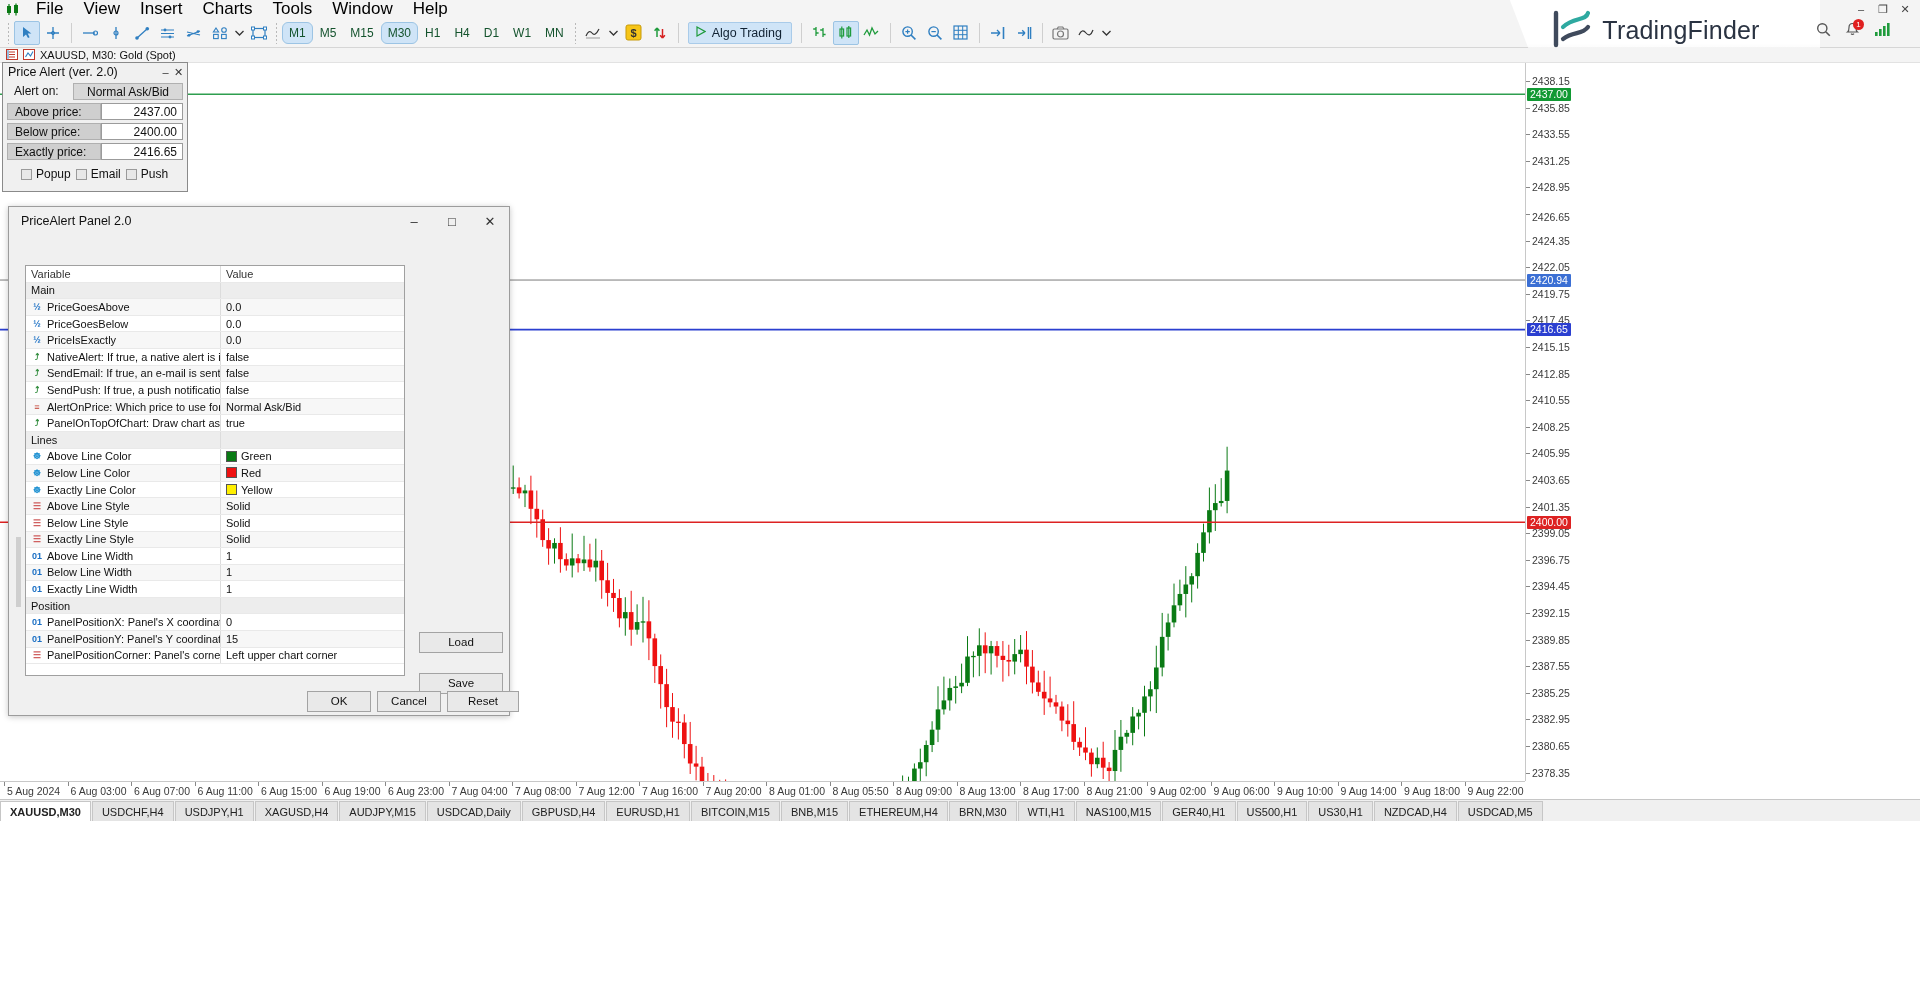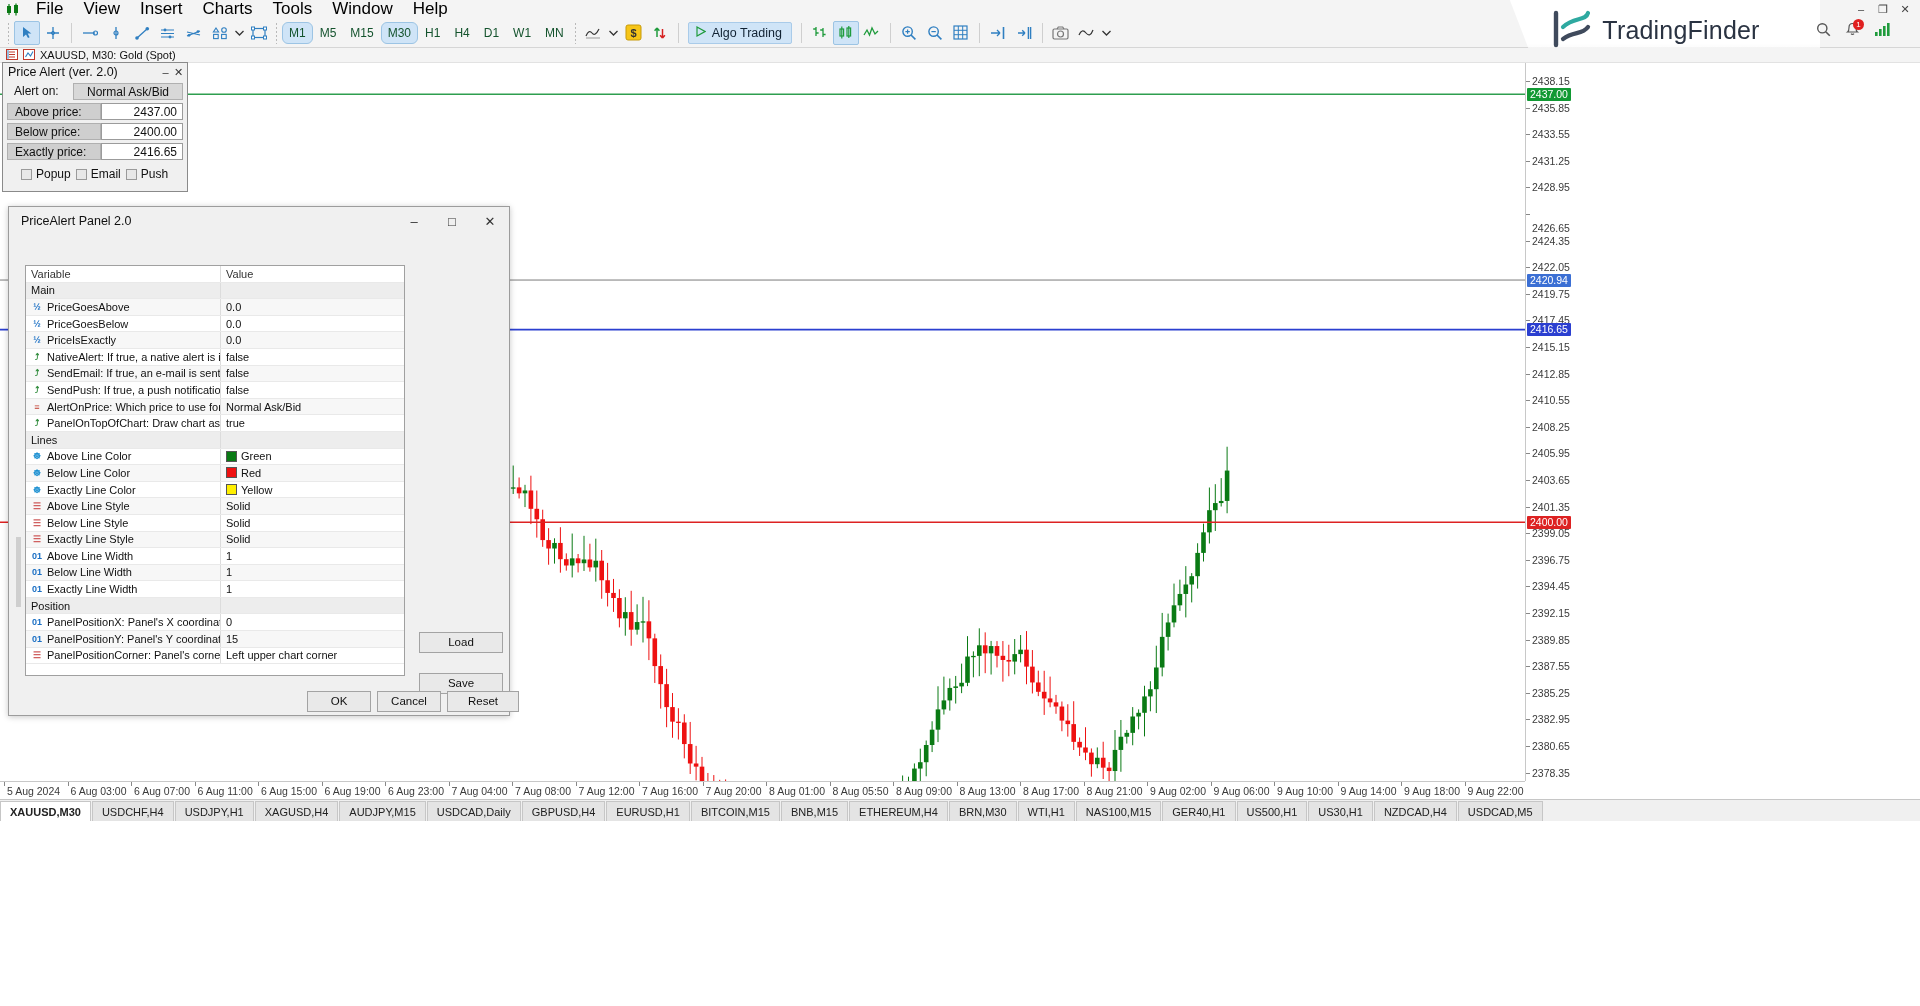--- a/index.html
+++ b/index.html
@@ -715,21 +715,21 @@
     <div class="pl" style="top: 12px;">2438.15</div>
     <div class="tick" style="top: 44.6px;"></div>
     <div class="pl" style="top: 38.6px;">2435.85</div>
     <div class="tick" style="top: 71.2px;"></div>
     <div class="pl" style="top: 65.2px;">2433.55</div>
     <div class="tick" style="top: 97.8px;"></div>
     <div class="pl" style="top: 91.8px;">2431.25</div>
     <div class="tick" style="top: 124.4px;"></div>
     <div class="pl" style="top: 118.4px;">2428.95</div>
     <div class="tick" style="top: 151px;"></div>
-    <div class="pl" style="top: 159px;">2426.65</div>
+    <div class="pl" style="top: 148px;">2426.65</div>
     <div class="tick" style="top: 177.6px;"></div>
     <div class="pl" style="top: 171.6px;">2424.35</div>
     <div class="tick" style="top: 204.2px;"></div>
     <div class="pl" style="top: 198.2px;">2422.05</div>
     <div class="tick" style="top: 230.8px;"></div>
     <div class="pl" style="top: 224.8px;">2419.75</div>
     <div class="tick" style="top: 257.4px;"></div>
     <div class="pl" style="top: 251.4px;">2417.45</div>
     <div class="tick" style="top: 284px;"></div>
     <div class="pl" style="top: 278px;">2415.15</div>

